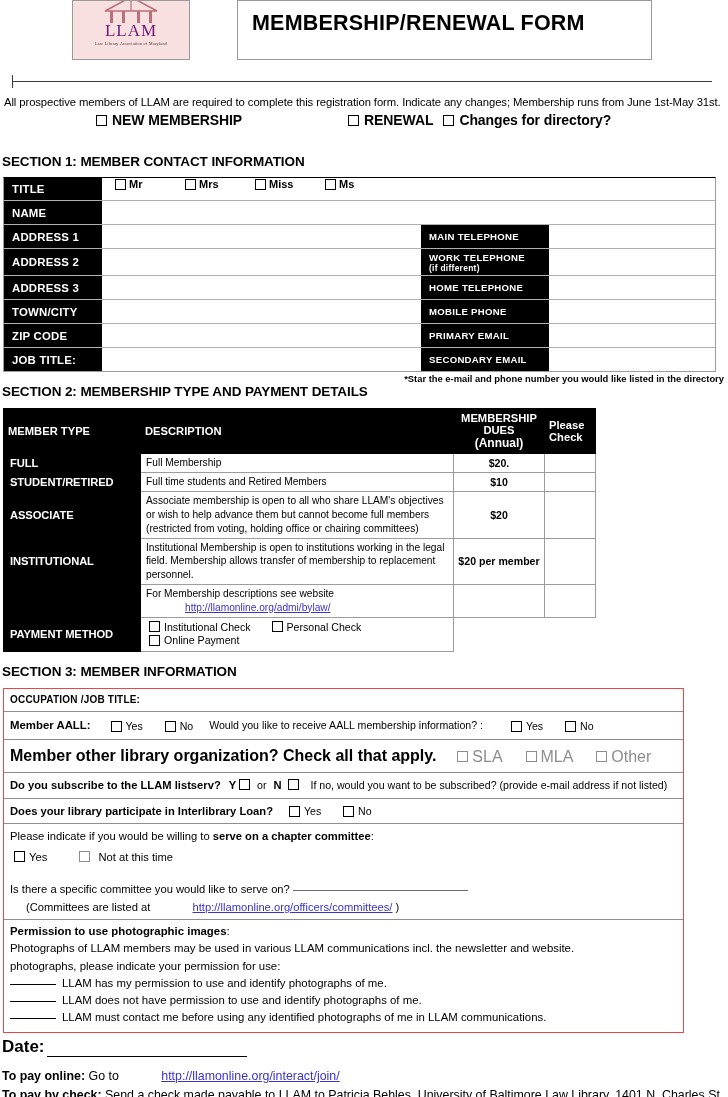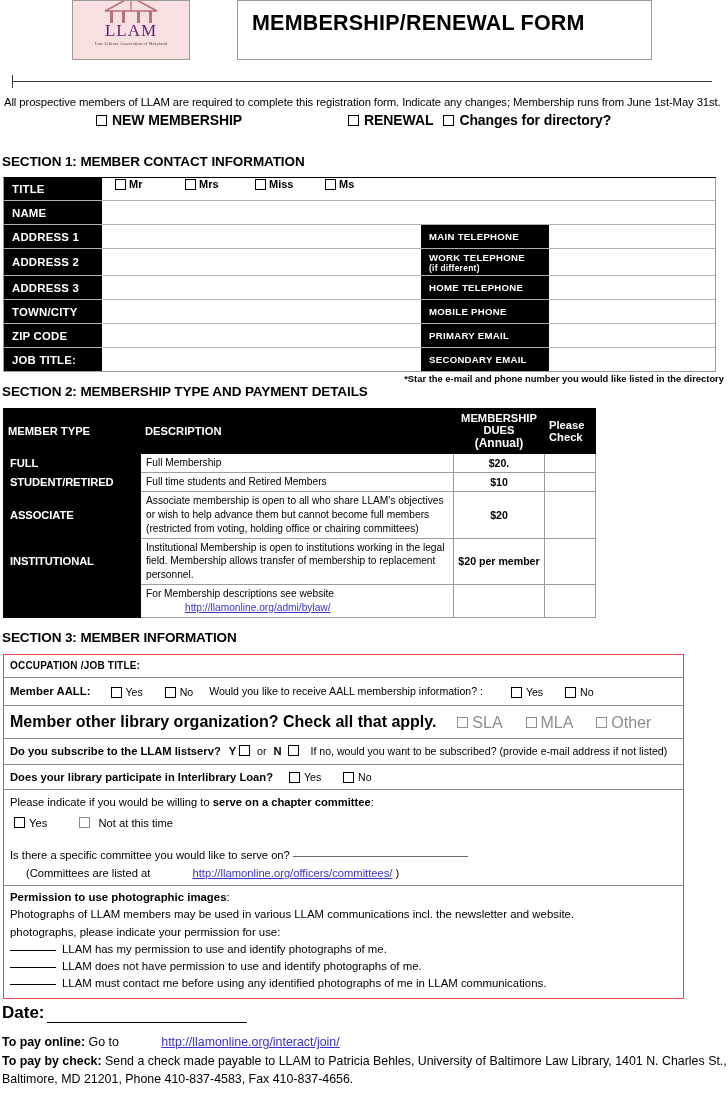--- a/index.html
+++ b/index.html
@@ -429,20 +429,39 @@
     </tr>
     <tr>
       <td class="mtype"></td>
       <td class="desc">
         <span>For Membership descriptions see website</span><br>
         <a href="#">http://llamonline.org/admi/bylaw/</a>
       </td>
       <td class="dues"></td>
       <td class="chk"></td>
     </tr>
+    <tr>
+      <td class="mtype">PAYMENT METHOD</td>
+      <td class="pm-cell" colspan="1">
+        <span class="pmopt">
+              <span class="cbx"></span>
+              <span>Institutional Check</span>
+            </span>
+        <span class="pmopt">
+              <span class="cbx"></span>
+              <span>Personal Check</span>
+            </span>
+        <span class="pmopt">
+              <span class="cbx"></span>
+              <span>Online Payment</span>
+            </span>
+      </td>
+      <td style="border:none"></td>
+      <td style="border:none"></td>
+    </tr>
   </tbody>
     </table>
 
   <div class="sec-head" style="margin-top:12px;">SECTION 3: MEMBER INFORMATION</div>
 
   <div class="s3" style="margin-top:9px;">
 
     <div class="s3-row occ">
       <span>OCCUPATION /JOB TITLE:</span>
     </div>

